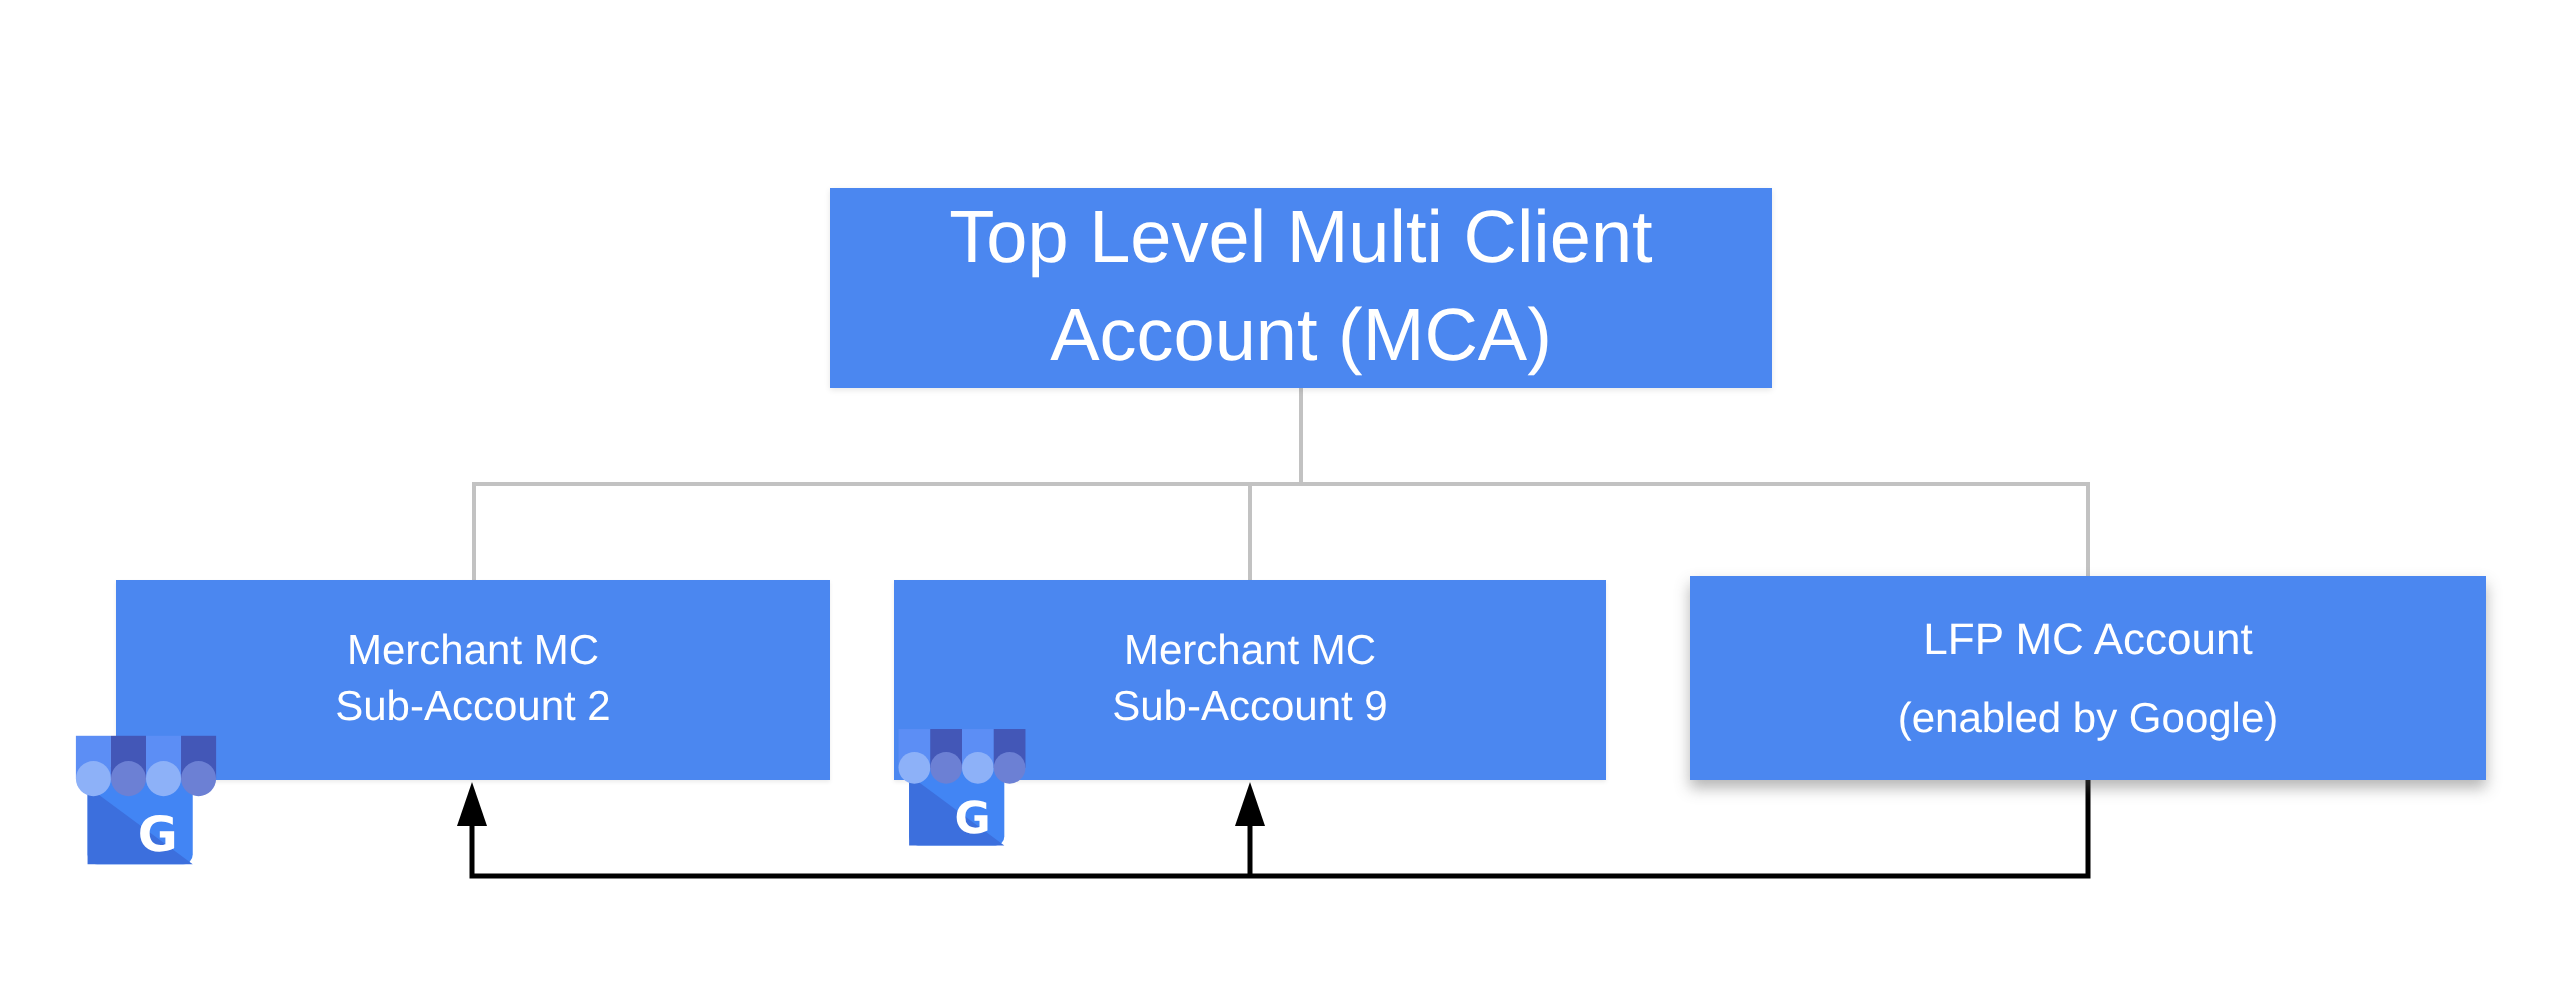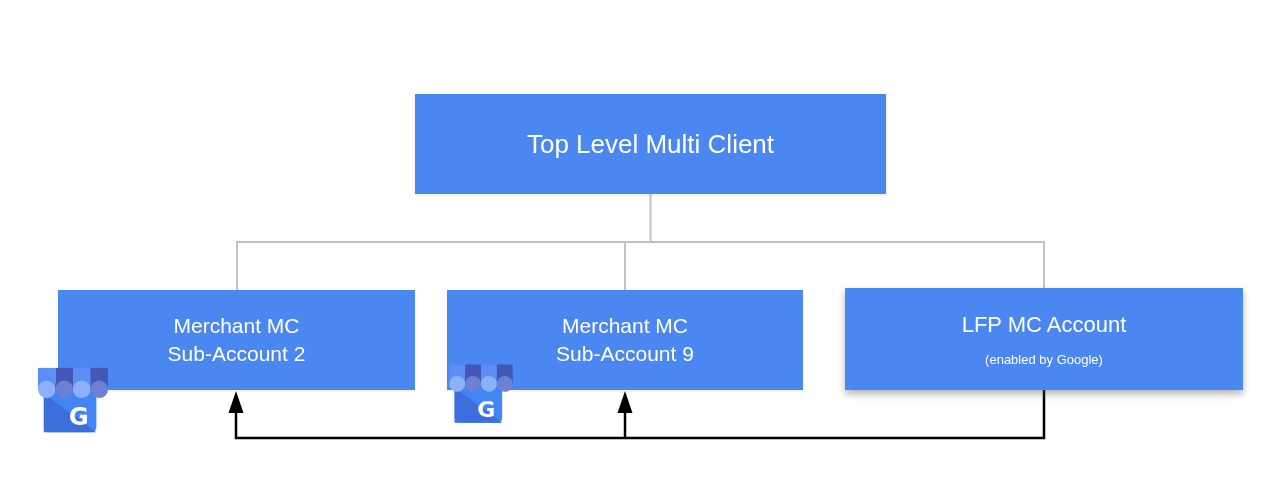--- a/index.html
+++ b/index.html
@@ -24,40 +24,40 @@
     display: flex;
     flex-direction: column;
     align-items: center;
     justify-content: center;
     text-align: center;
     z-index: 2;
     line-height: 1.32;
   }
   .node-root {
     left: 415px; top: 94px; width: 471px; height: 100px;
-    font-size: 26px;
+    font-size: 37px;
     box-shadow: 0 1px 3px rgba(0,0,0,0.10);
   }
   .node-sub1 {
     left: 58px; top: 290px; width: 357px; height: 100px;
     font-size: 21px;
     box-shadow: 0 1px 2px rgba(0,0,0,0.08);
   }
   .node-sub2 {
     left: 447px; top: 290px; width: 356px; height: 100px;
     font-size: 21px;
     box-shadow: 0 1px 2px rgba(0,0,0,0.08);
   }
   .node-lfp {
     left: 845px; top: 288px; width: 398px; height: 102px;
     font-size: 22px;
     box-shadow: 0 4px 7px rgba(90,90,90,0.45);
     gap: 12px;
   }
-  .node-lfp .line2 { font-size: 13px; }
+  .node-lfp .line2 { font-size: 21px; }
   .gmb-icon {
     position: absolute;
     z-index: 3;
   }
   .gmb-icon-1 { left: 34px; top: 364px; width: 78px; height: 74px; }
   .gmb-icon-2 { left: 446px; top: 361px; width: 70px; height: 67px; }
 </style>
 </head>
 <body>
 
@@ -74,20 +74,21 @@
     <g>
       <path d="M1044 390 L1044 438 L236 438 L236 404" stroke="#000000" stroke-width="2.5" fill="none"></path>
       <path d="M625 438 L625 404" stroke="#000000" stroke-width="2.5" fill="none"></path>
       <polygon points="236,391 228.5,413 243.5,413" fill="#000000"></polygon>
       <polygon points="625,391 617.5,413 632.5,413" fill="#000000"></polygon>
     </g>
   </svg>
 
   <div class="node node-root">
     <div class="line1">Top Level Multi Client</div>
+    <div class="line2">Account (MCA)</div>
   </div>
 
   <div class="node node-sub1">
     <div class="line1">Merchant MC</div>
     <div class="line2">Sub-Account 2</div>
   </div>
 
   <div class="node node-sub2">
     <div class="line1">Merchant MC</div>
     <div class="line2">Sub-Account 9</div>

